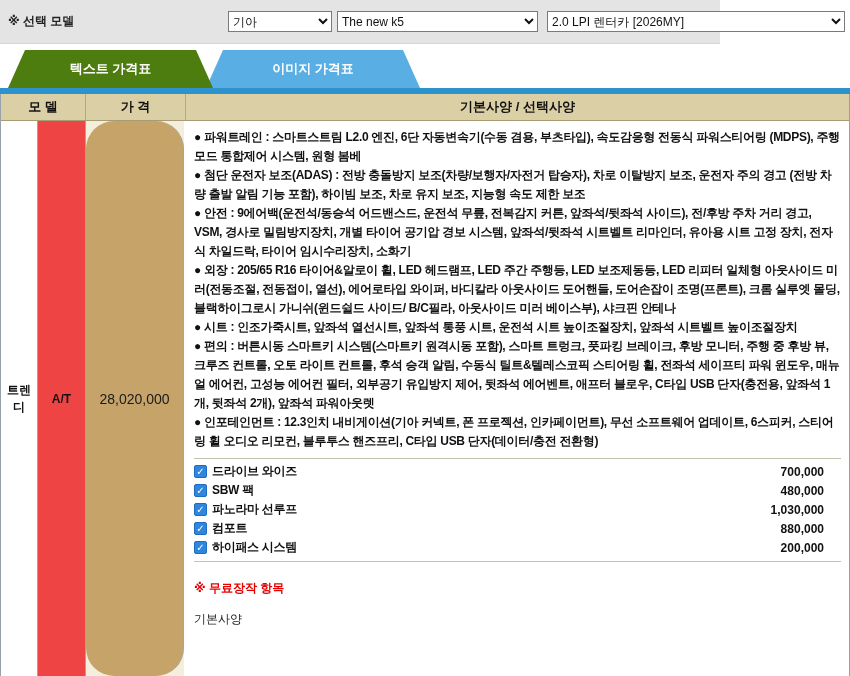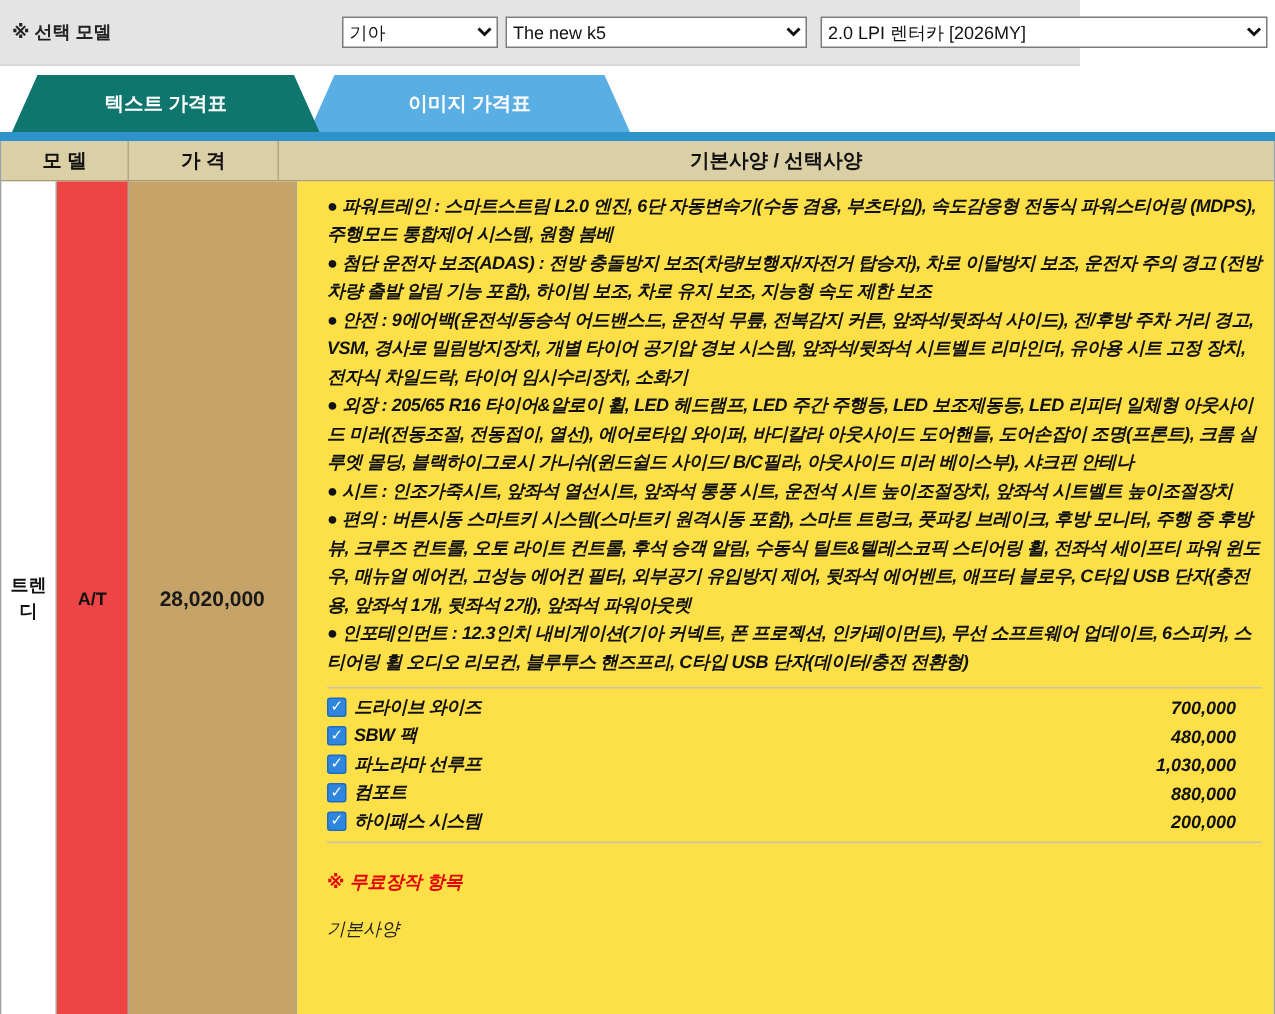--- a/index.html
+++ b/index.html
@@ -32,21 +32,21 @@
     position:absolute; left:0; top:44px; width:850px; height:44px;
     background:#ffffff;
   }
   .tab {
     position:absolute; bottom:0; height:38px;
     display:flex; align-items:center; justify-content:center;
     font-size:13px; font-weight:bold; color:#ffffff;
     clip-path:polygon(17px 0, calc(100% - 17px) 0, 100% 100%, 0 100%);
     cursor:pointer;
   }
-  .tab-active   { left:8px;   width:205px; background:#0f766e; z-index:2; }
+  .tab-active   { left:8px;   width:205px; background:#4d7c0f; z-index:2; }
   .tab-inactive { left:206px; width:214px; background:#59aee3; z-index:1; }
   .tab-bottom-bar {
     position:absolute; left:0; top:88px; width:850px; height:6px;
     background:#2e93cc;
   }
 
   
   .price-table {
     position:absolute; left:0; top:94px; width:850px; height:582px;
     border-left:1px solid #9aa0a8; border-right:1px solid #9aa0a8;
@@ -72,27 +72,27 @@
   .td-trim .trim-name {
     font-size:12px; font-weight:bold; width:30px;
     text-align:center; word-break:break-all; line-height:17px;
   }
   .td-at {
     width:48px; background:#ef4444;
     display:flex; align-items:center; justify-content:center;
     font-size:12px; font-weight:bold;
   }
   .td-price {
-    width:112px; background:#c6a469;
-    display:flex; align-items:center; justify-content:center;
-    font-size:14px; font-weight:bold; color:#1a1a1a;
+    width:98px; background:#c6a469;
+    display:flex; align-items:center; justify-content:center;
+    font-size:14px; font-weight:normal; color:#1a1a1a;border-radius:28px;
   }
   .td-spec {
-    flex:1; background:#fde047; border-right:none;
-    padding:7px 8px 0 20px; overflow:hidden;font-style:italic;
+    flex:1; background:#ffffff; border-right:none;
+    padding:7px 8px 0 10px; overflow:hidden;
   }
   .spec-list p {
     font-size:12px; font-weight:bold; line-height:19px;
     color:#111; letter-spacing:-0.3px;
   }
 
   
   .option-list {
     margin-top:7px; padding:3px 0 4px 0;
     border-top:1px solid #c6c2b0; border-bottom:1px solid #c6c2b0;

